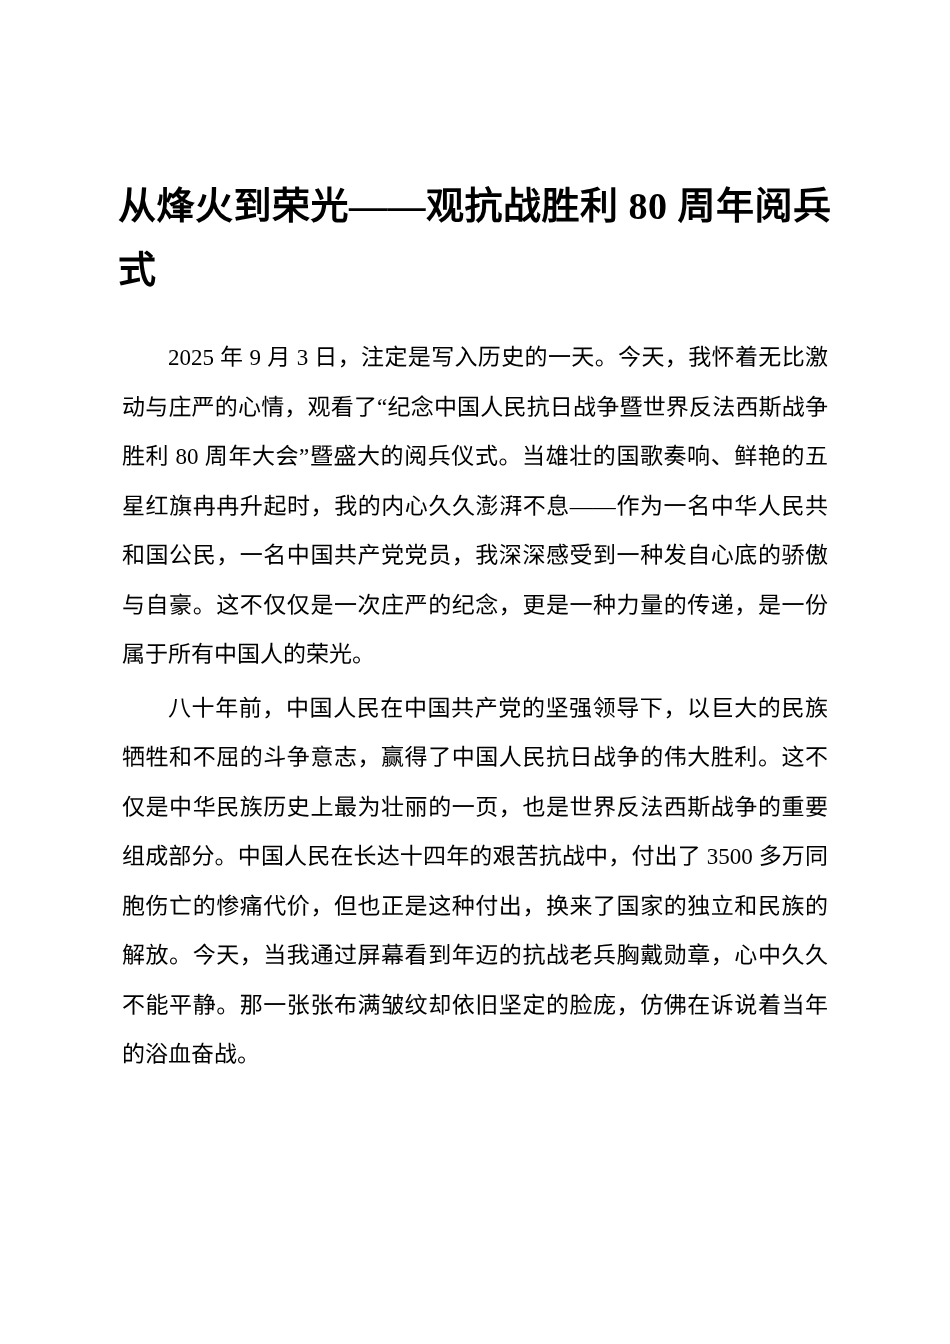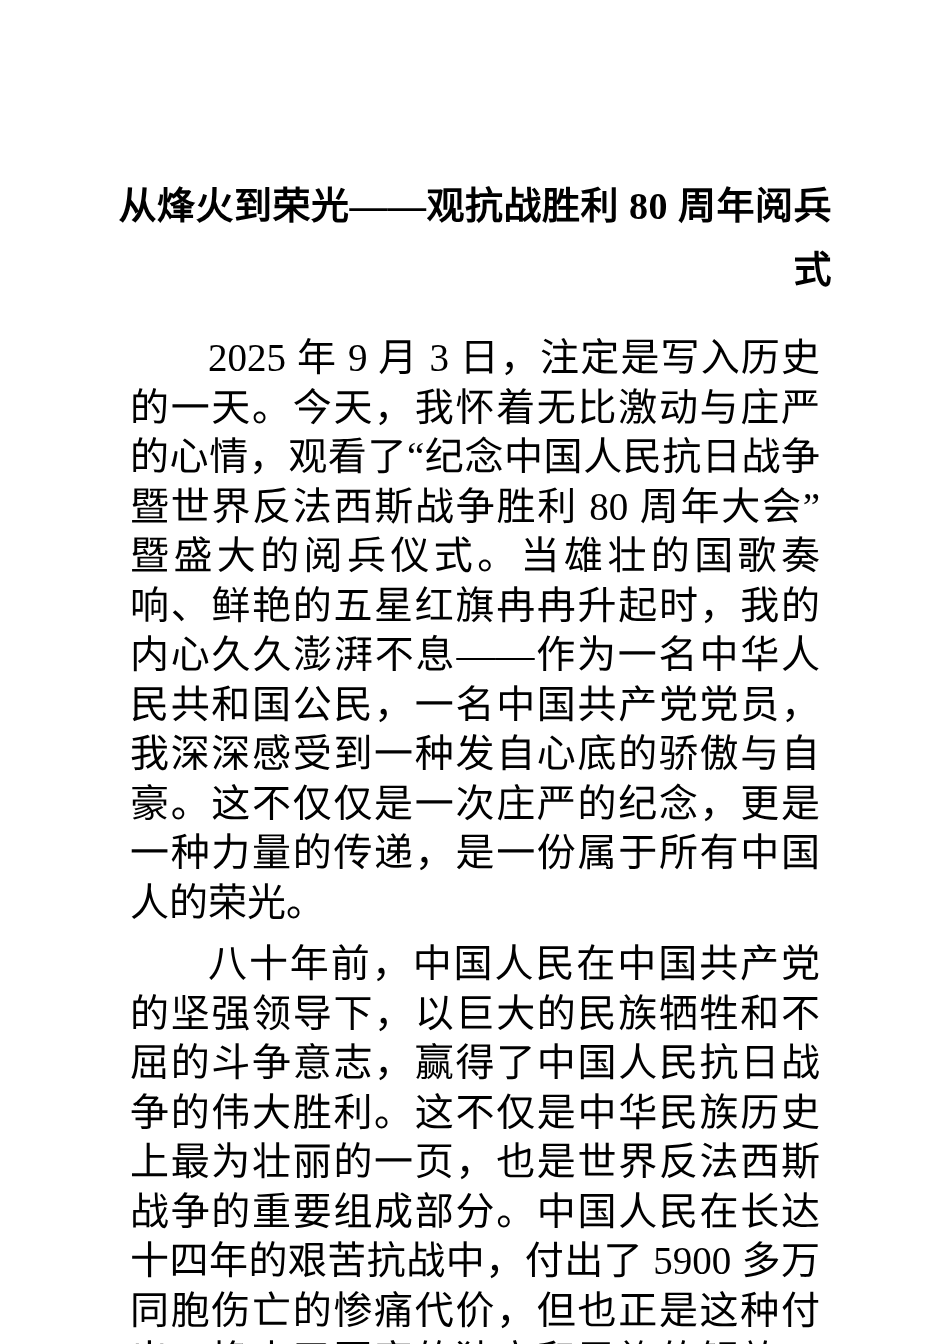--- a/index.html
+++ b/index.html
@@ -19,45 +19,45 @@
     color: #000000;
     
     font-family: "Liberation Serif", "DejaVu Sans", sans-serif;
   }
   .doc-title {
     margin: 0 0 31px 0;
     padding: 0;
     font-size: 38px;
     font-weight: bold;
     line-height: 64px;
-    text-align: right;
+    text-align: left;
     letter-spacing: 0.5px;
   }
   .doc-title .title-line {
     display: block;
   }
   .doc-body p.para {
-    margin: 12px;
+    margin: 4px;
     padding: 0;
-    font-size: 39px;
+    font-size: 23px;
     line-height: 49.5px;
     text-align: justify;
     text-justify: inter-ideograph;
     text-indent: 2em;
     word-break: break-all;
     overflow-wrap: break-word;
   }
 </style>
 </head>
 <body>
 
 <div class="page">
 
   <h1 class="doc-title">
     <span class="title-line">从烽火到荣光——观抗战胜利 80 周年阅兵式</span>
   </h1>
 
   <div class="doc-body">
     <p class="para">2025 年 9 月 3 日，注定是写入历史的一天。今天，我怀着无比激动与庄严的心情，观看了“纪念中国人民抗日战争暨世界反法西斯战争胜利 80 周年大会”暨盛大的阅兵仪式。当雄壮的国歌奏响、鲜艳的五星红旗冉冉升起时，我的内心久久澎湃不息——作为一名中华人民共和国公民，一名中国共产党党员，我深深感受到一种发自心底的骄傲与自豪。这不仅仅是一次庄严的纪念，更是一种力量的传递，是一份属于所有中国人的荣光。</p>
-    <p class="para">八十年前，中国人民在中国共产党的坚强领导下，以巨大的民族牺牲和不屈的斗争意志，赢得了中国人民抗日战争的伟大胜利。这不仅是中华民族历史上最为壮丽的一页，也是世界反法西斯战争的重要组成部分。中国人民在长达十四年的艰苦抗战中，付出了 5900 多万同胞伤亡的惨痛代价，但也正是这种付出，换来了国家的独立和民族的解放。今天，当我通过屏幕看到年迈的抗战老兵胸戴勋章，心中久久不能平静。那一张张布满皱纹却依旧坚定的脸庞，仿佛在诉说着当年的浴血奋战。</p>
+    <p class="para">八十年前，中国人民在中国共产党的坚强领导下，以巨大的民族牺牲和不屈的斗争意志，赢得了中国人民抗日战争的伟大胜利。这不仅是中华民族历史上最为壮丽的一页，也是世界反法西斯战争的重要组成部分。中国人民在长达十四年的艰苦抗战中，付出了 3500 多万同胞伤亡的惨痛代价，但也正是这种付出，换来了国家的独立和民族的解放。今天，当我通过屏幕看到年迈的抗战老兵胸戴勋章，心中久久不能平静。那一张张布满皱纹却依旧坚定的脸庞，仿佛在诉说着当年的浴血奋战。</p>
   </div>
 
 </div>
 
 </body></html>

